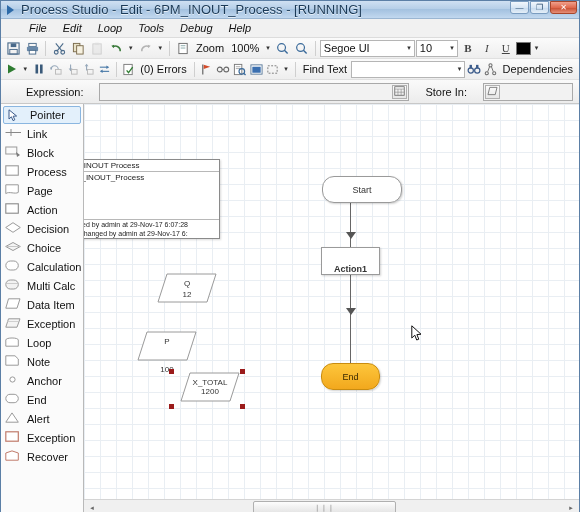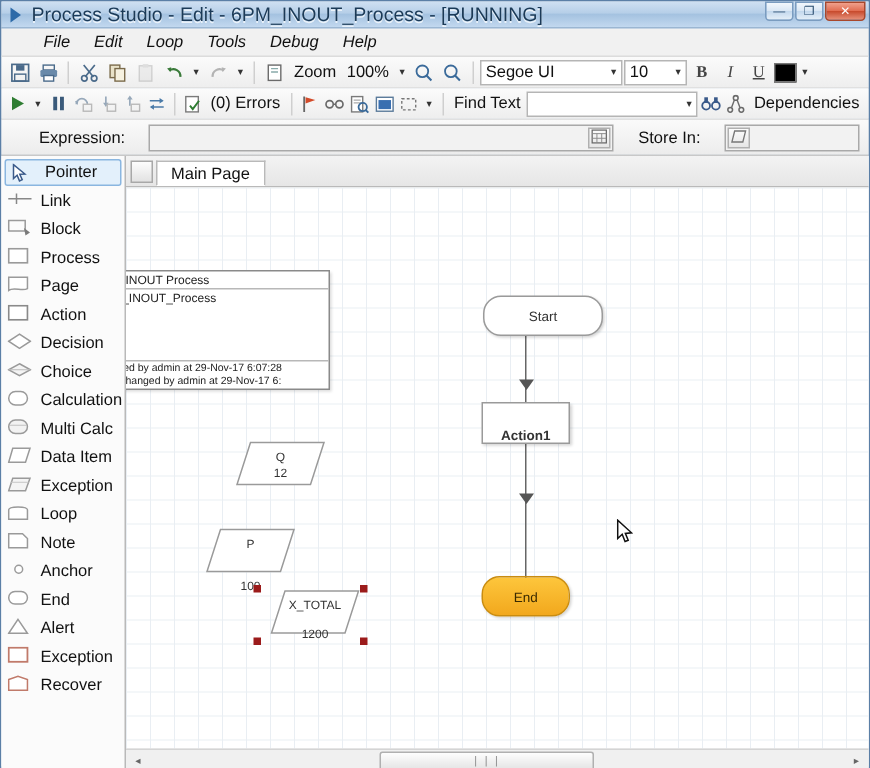--- a/index.html
+++ b/index.html
@@ -839,24 +839,20 @@
             </svg>
         </span>
         <span class="tool-lbl">Recover</span>
       </div>
 
 
     </div>
 
     <div class="canvas-wrap">
 
-      <div class="tabstrip">
-        <div class="tab-drop" style="font-size:0;">chevron-down-icon</div>
-        <div class="tab">Main Page</div>
-      </div>
 
       <div class="canvas">
 
         <div class="notebox" style="left:-22px; top:55px; width:158px; height:80px;">
           <div class="note-title">6PM INOUT Process</div>
           <div class="note-sub">6PM_INOUT_Process</div>
           <div class="note-foot">
             <div>Created by admin at 29-Nov-17 6:07:28</div>
             <div>Last changed by admin at 29-Nov-17 6:</div>
           </div>
@@ -894,21 +890,21 @@
           </svg>
           <div class="di-text">P</div>
           <div class="di-text" style="top:33px;">100</div>
         </div>
 
         <div class="dataitem" style="left:96px; top:268px; width:60px; height:30px;">
           <svg width="60" height="30" viewBox="0 0 60 30" style="position:absolute;left:0;top:0;">
             <polygon points="10,1 59,1 50,29 1,29" fill="#fff" stroke="#9a9a9a" stroke-width="1"></polygon>
           </svg>
           <div class="di-text">X_TOTAL</div>
-          <div class="di-text" style="top:24px;">1200</div>
+          <div class="di-text" style="top:14px;">1200</div>
         </div>
 
         <div class="handle" style="left:85px;  top:265px;"></div>
         <div class="handle" style="left:156px; top:265px;"></div>
         <div class="handle" style="left:85px;  top:300px;"></div>
         <div class="handle" style="left:156px; top:300px;"></div>
 
         <div class="cursor" style="left:327px; top:221px;">
           <svg width="12" height="18" viewBox="0 0 12 18">
             <polygon points="0.8,0.8 0.8,13 3.8,10.2 5.7,15 7.8,14.2 5.9,9.6 10,9.2" fill="#fff" stroke="#111" stroke-width="1"></polygon>

